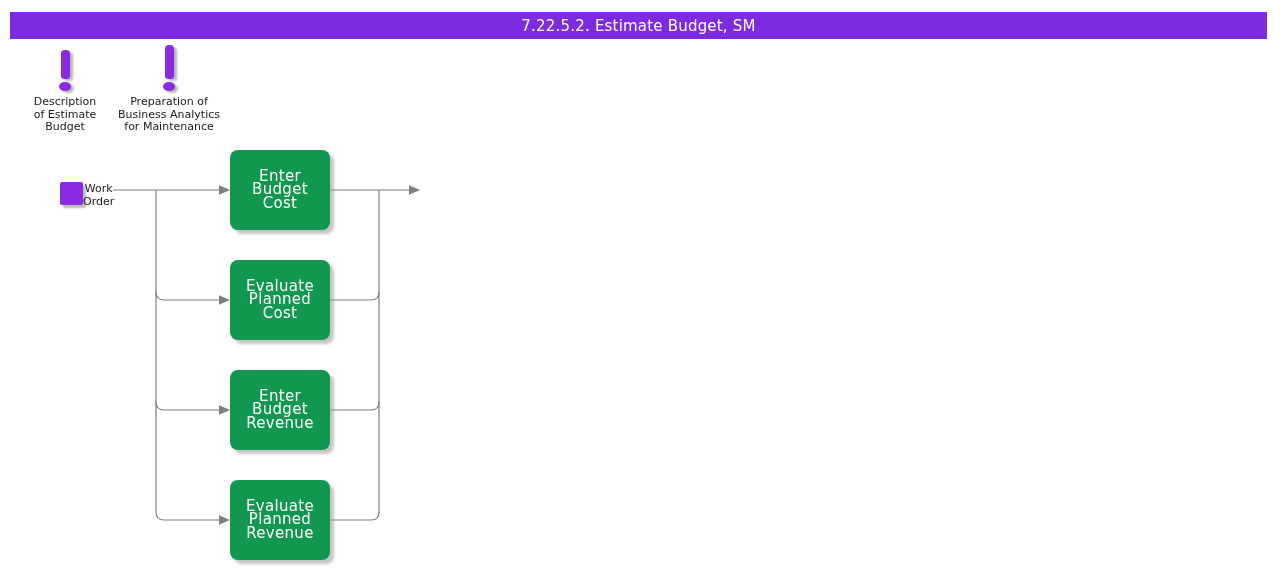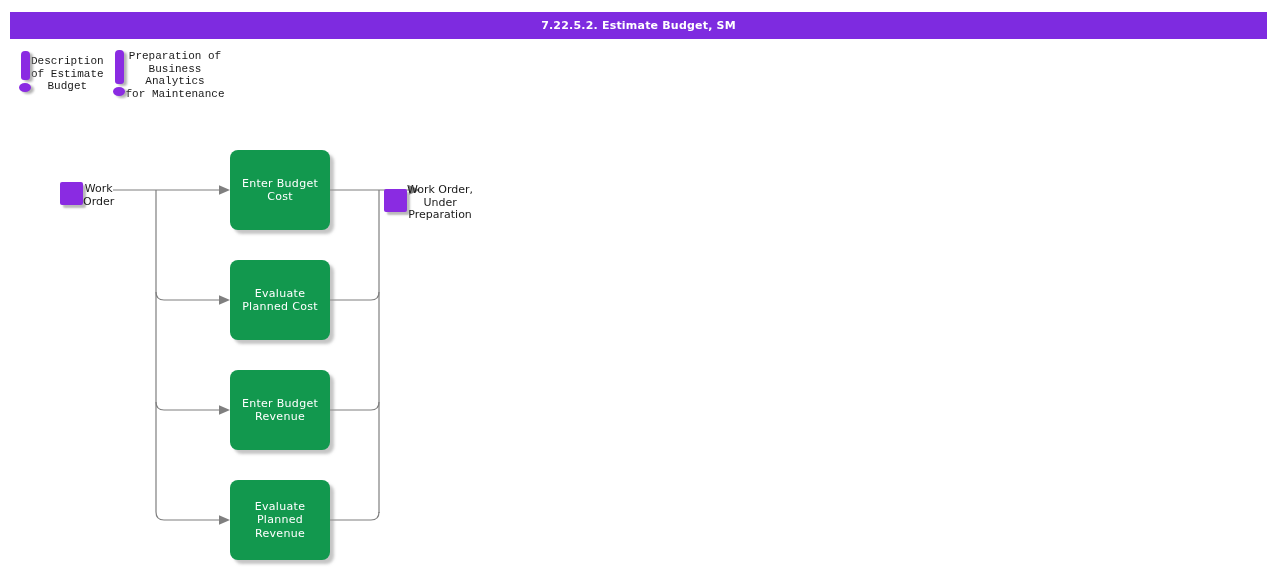--- a/index.html
+++ b/index.html
@@ -12,23 +12,23 @@
   html,body{margin:0;padding:0;background:#fff;}
   .stage{
     position:relative;width:1280px;height:570px;background:#ffffff;overflow:hidden;
     font-family:"DejaVu Sans","Liberation Sans",sans-serif;
   }
   
   .titlebar{
     position:absolute;left:10px;top:12px;width:1257px;height:27px;
     background:var(--titlebar);display:flex;align-items:center;justify-content:center;
   }
-  .titlebar span{color:#fff;font-size:11px;font-weight:bold;letter-spacing:.2px;}
+  .titlebar span{color:#fff;font-size:15px;font-weight:normal;letter-spacing:.2px;}
   
-  .note{position:absolute;display:flex;align-items:center;font-family:Liberation Mono, monospace;}
+  .note{position:absolute;display:flex;flex-direction:column;align-items:center;}
   .note-1{left:19px;top:50px;width:92px;}
   .note-2{left:113px;top:45px;width:112px;}
   .exc{display:flex;flex-direction:column;align-items:center;
        filter:drop-shadow(3px 2px 1px rgba(140,140,140,.65));}
   .exc-bar{width:9px;background:var(--purple);border-radius:4px 4px 3px 3px;}
   .note-1 .exc-bar{height:29px;}
   .note-2 .exc-bar{height:34px;}
   .exc-dot{width:12px;height:9px;border-radius:50%;background:var(--purple);margin-top:3px;}
   .note-label{margin-top:5px;font-size:11px;line-height:12.5px;color:var(--ink);
               text-align:center;white-space:pre-line;}
@@ -38,21 +38,21 @@
             box-shadow:3px 3px 2px rgba(140,140,140,.6);}
   .node-label{margin-top:5px;font-size:11px;line-height:12.5px;color:var(--ink);
               text-align:center;white-space:pre-line;}
   .node-start{left:60px;top:178px;width:80px;}
   .node-end{left:384px;top:179px;width:90px;}
   
   .step{
     position:absolute;left:230px;width:100px;height:80px;background:var(--green);
     border-radius:8px;box-shadow:4px 4px 3px rgba(150,150,150,.55);
     display:flex;align-items:center;justify-content:center;
-    color:#fff;font-size:11px;line-height:13.5px;text-align:center;
+    color:#fff;font-size:15px;line-height:13.5px;text-align:center;
     white-space:pre-line;letter-spacing:.3px;
   }
   .step-1{top:150px;} .step-2{top:260px;} .step-3{top:370px;} .step-4{top:480px;}
   .connectors{position:absolute;left:0;top:0;pointer-events:none;}
 </style>
 </head>
 <body>
 
 <div class="stage">
 
@@ -110,20 +110,14 @@
   <div class="step step-1">Enter Budget
 Cost</div>
   <div class="step step-2">Evaluate
 Planned Cost</div>
   <div class="step step-3">Enter Budget
 Revenue</div>
   <div class="step step-4">Evaluate
 Planned
 Revenue</div>
 
-  <div class="node node-end">
-    <div class="sq"></div>
-    <div class="node-label">Work Order,
-Under
-Preparation</div>
-  </div>
 
 </div>
 
 </body></html>

